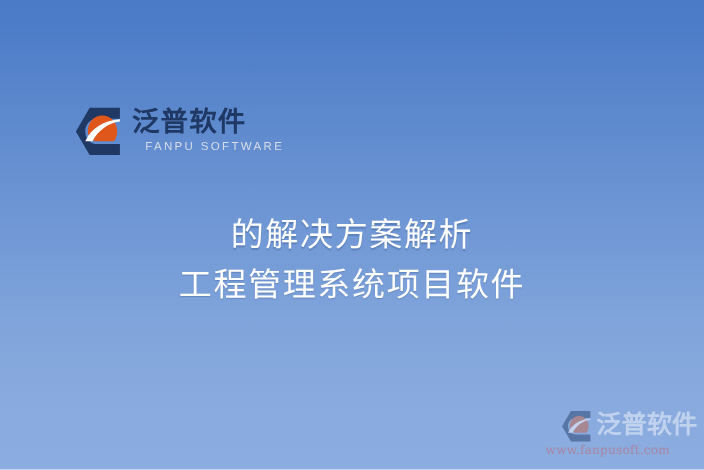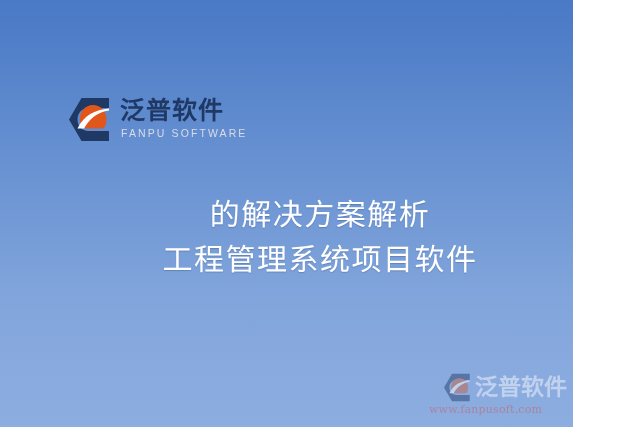--- a/index.html
+++ b/index.html
@@ -9,21 +9,21 @@
   }
   body {
     width: 640px;
     height: 427px;
     overflow: hidden;
     font-family: "Liberation Sans", "DejaVu Sans", sans-serif;
   }
 
   .slide {
     position: relative;
-    width: 573px;
+    width: 640px;
     height: 427px;
     overflow: hidden;
     background: linear-gradient(to bottom,
         #4a79c6 0%,
         #5280c9 12%,
         #6b94d3 42%,
         #80a4db 68%,
         #89aade 86%,
         #8cade0 100%);
   }
@@ -62,21 +62,21 @@
   }
 
   .brand-en {
     font-family: "Liberation Sans", "DejaVu Sans", sans-serif;
     font-size: 10.5px;
     line-height: 13px;
     color: #d9dce6;
     letter-spacing: 2.1px;
     white-space: nowrap;
     margin-top: 1px;
-    margin-left: 1px;
+    margin-left: 12px;
   }
 
   
   .headline {
     position: absolute;
     left: 0;
     top: 192px;
     width: 640px;
     text-align: center;
     font-family: "DejaVu Serif", "Liberation Serif", serif;

